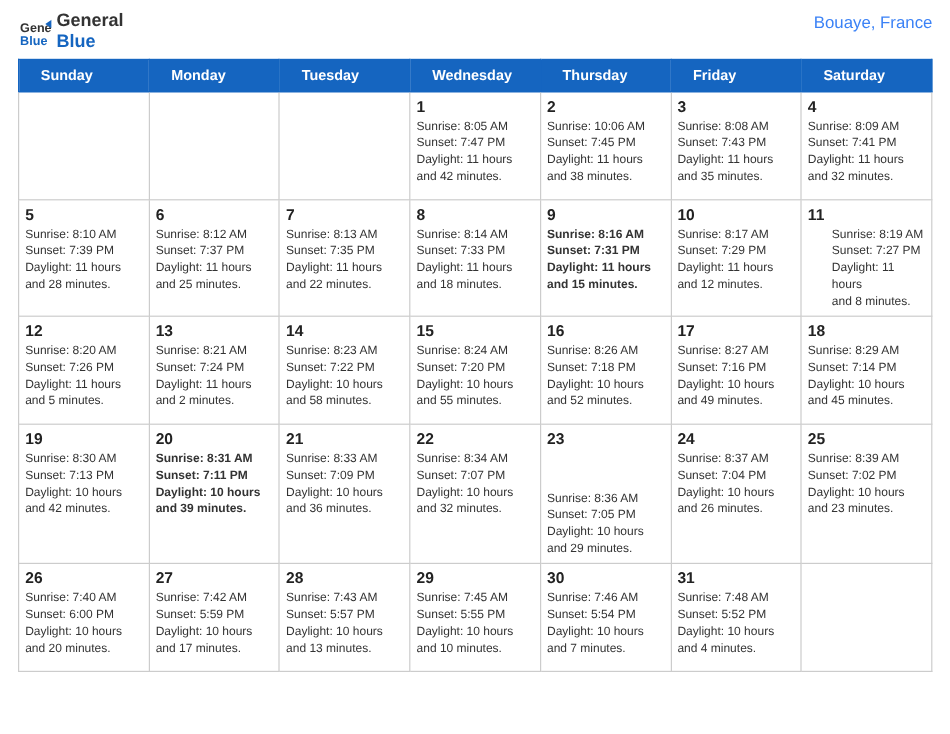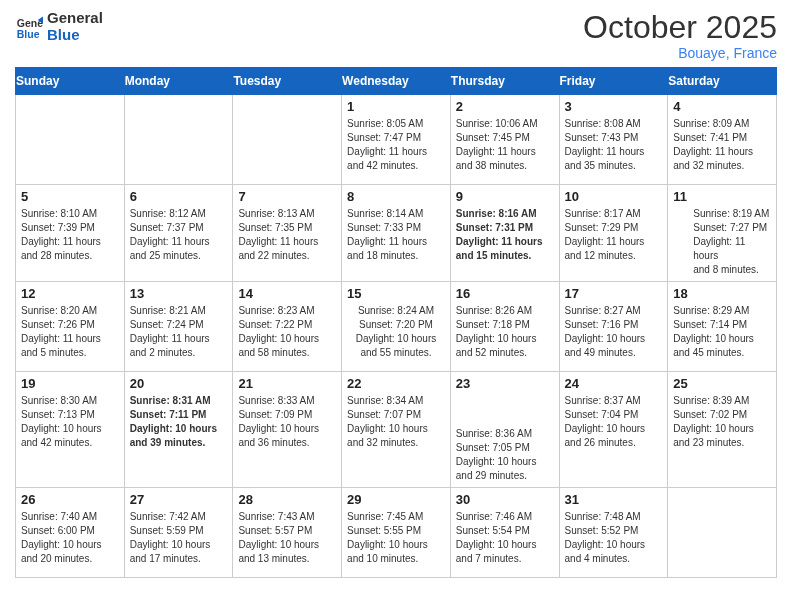--- a/index.html
+++ b/index.html
@@ -41,21 +41,21 @@
     table {
       width: 100%;
       border-collapse: collapse;
       table-layout: fixed;
     }
     thead th {
       background-color: #1565c0;
       color: #fff;
       font-size: 12px;
       font-weight: bold;
-      padding: 6px 0;
+      padding: 6px 18px;
       text-align: left;
       border: 1px solid #1565c0;
     }
     tbody td {
       border: 1px solid #ccc;
       vertical-align: top;
       padding: 4px 5px;
       height: 90px;
       background: #fff;
     }
@@ -87,21 +87,20 @@
       <text x="2" y="16" font-size="12" font-weight="bold" fill="#333">General</text>
       <text x="2" y="28" font-size="12" font-weight="bold" fill="#1565c0">Blue</text>
       <polygon points="26,8 32,4 32,12" fill="#1565c0"></polygon>
     </svg>
     <div>
       <div style="font-size:15px;font-weight:bold;color:#333;line-height:1.1;">General</div>
       <div style="font-size:15px;font-weight:bold;color:#1565c0;line-height:1.1;">Blue</div>
     </div>
   </div>
   <div class="title-block">
-    <div class="month-title">October 2025</div>
     <div class="location">Bouaye, France</div>
   </div>
 </div>
 
 <table>
   <thead>
     <tr>
     <th>Sunday</th>
         <th>Monday</th>
         <th>Tuesday</th>
@@ -213,21 +212,21 @@
         </td>
         <td>
           <div class="day-num">14</div>
           <div class="day-info" style="white-space: pre-line;">Sunrise: 8:23 AM
 Sunset: 7:22 PM
 Daylight: 10 hours
 and 58 minutes.</div>
         </td>
         <td>
           <div class="day-num">15</div>
-          <div class="day-info" style="white-space: pre-line; text-align: center;">Sunrise: 8:24 AM
+          <div class="day-info" style="white-space: pre-line;">Sunrise: 8:24 AM
 Sunset: 7:20 PM
 Daylight: 10 hours
 and 55 minutes.</div>
         </td>
         <td>
           <div class="day-num">16</div>
           <div class="day-info" style="white-space: pre-line;">Sunrise: 8:26 AM
 Sunset: 7:18 PM
 Daylight: 10 hours
 and 52 minutes.</div>

